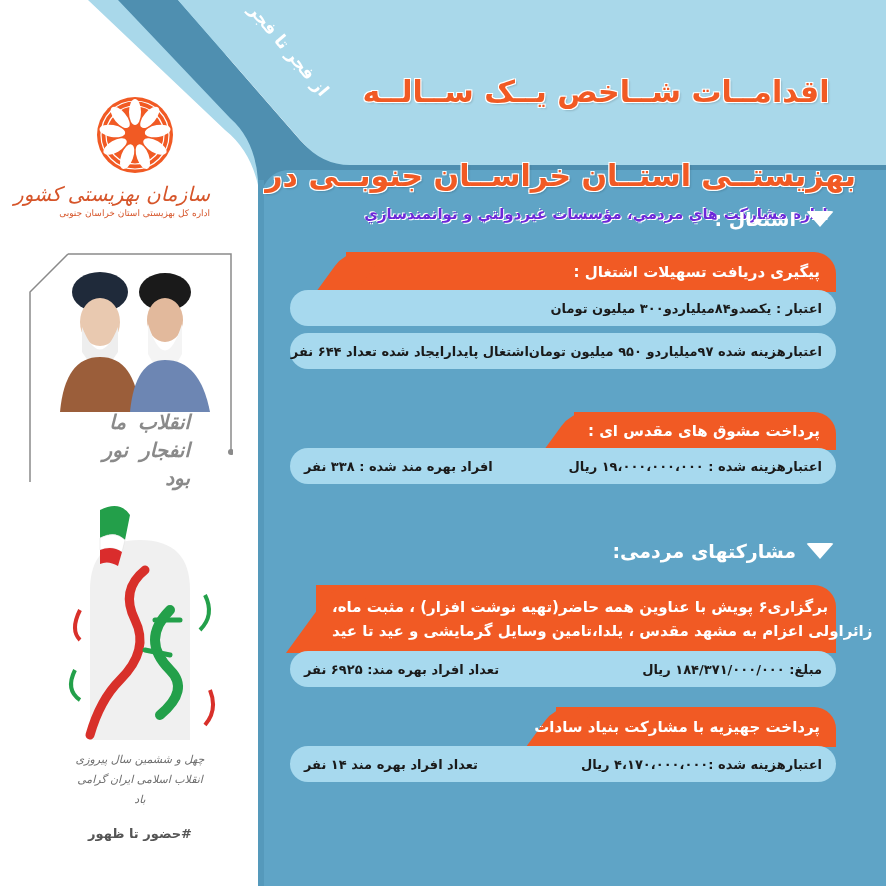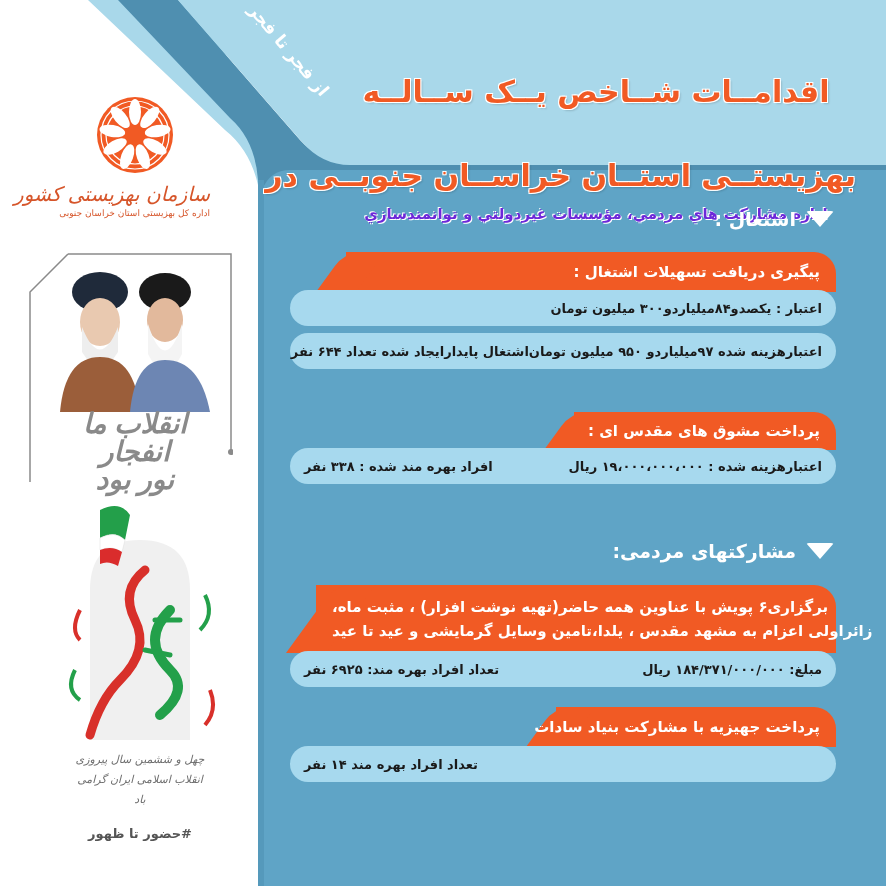--- a/index.html
+++ b/index.html
@@ -38,22 +38,22 @@
   .pill .right { flex: 0 0 auto; }
   .pill .left { margin-right: auto; flex: 0 0 auto; }
 
   
   .logo { position: absolute; left: 95px; top: 95px; width: 80px; height: 80px; }
   .org-name { position: absolute; left: 60px; top: 182px; width: 150px; text-align: center; color: #d6552a; font-size: 20px; font-family: "DejaVu Serif", serif; direction: rtl; font-style: italic; white-space: nowrap; }
   .org-sub { position: absolute; left: 60px; top: 208px; width: 150px; text-align: center; color: #d6552a; font-size: 9px; font-family: "DejaVu Serif", serif; direction: rtl; white-space: nowrap; }
 
   .frame { position: absolute; left: 28px; top: 252px; width: 205px; height: 230px; }
   .portraits { position: absolute; left: 50px; top: 262px; width: 170px; height: 150px; }
-  .calligraphy-1 { position: absolute; left: 80px; top: 410px; width: 110px; text-align: center; color: #8a8a8a; font-size: 28px;
-    font-family: Liberation Sans, sans-serif; direction: rtl; line-height: 28px; font-weight: bold; font-style: italic; }
+  .calligraphy-1 { position: absolute; left: 80px; top: 410px; width: 110px; color: #8a8a8a; font-size: 20px;
+    font-family: Liberation Mono, monospace; direction: rtl; line-height: 28px; font-weight: bold; font-style: italic; }
 
   .fajr-art { position: absolute; left: 60px; top: 500px; width: 160px; height: 250px; }
   .anniv-text { position: absolute; left: 70px; top: 750px; width: 140px; text-align: center; color: #6f6f6f; font-size: 11px;
     font-family: "DejaVu Serif", serif; direction: rtl; line-height: 20px; font-style: italic; }
   .hashtag { position: absolute; left: 70px; top: 826px; width: 140px; text-align: center; color: #555555; font-size: 13px;
     font-weight: bold; direction: rtl; white-space: nowrap; }
 </style>
 </head>
 <body>
 
@@ -180,16 +180,17 @@
   </div>
   <div class="pill" style="top:651px; z-index:2;">
     <span class="right">مبلغ:  ۱۸۴/۳۷۱/۰۰۰/۰۰۰ ریال</span>
     <span class="left">تعداد افراد بهره مند: ۶۹۲۵ نفر</span>
   </div>
 
   <div class="tab" style="top:707px; height:40px; width:280px; z-index:1;">
     <span>پرداخت جهیزیه با مشارکت بنیاد سادات</span>
   </div>
   <div class="pill" style="top:746px; z-index:2;">
+    <span class="right">اعتبارهزینه شده :۴،۱۷۰،۰۰۰،۰۰۰ ریال</span>
     <span class="left">تعداد افراد بهره مند ۱۴ نفر</span>
   </div>
 
 </div>
 
 </body></html>

